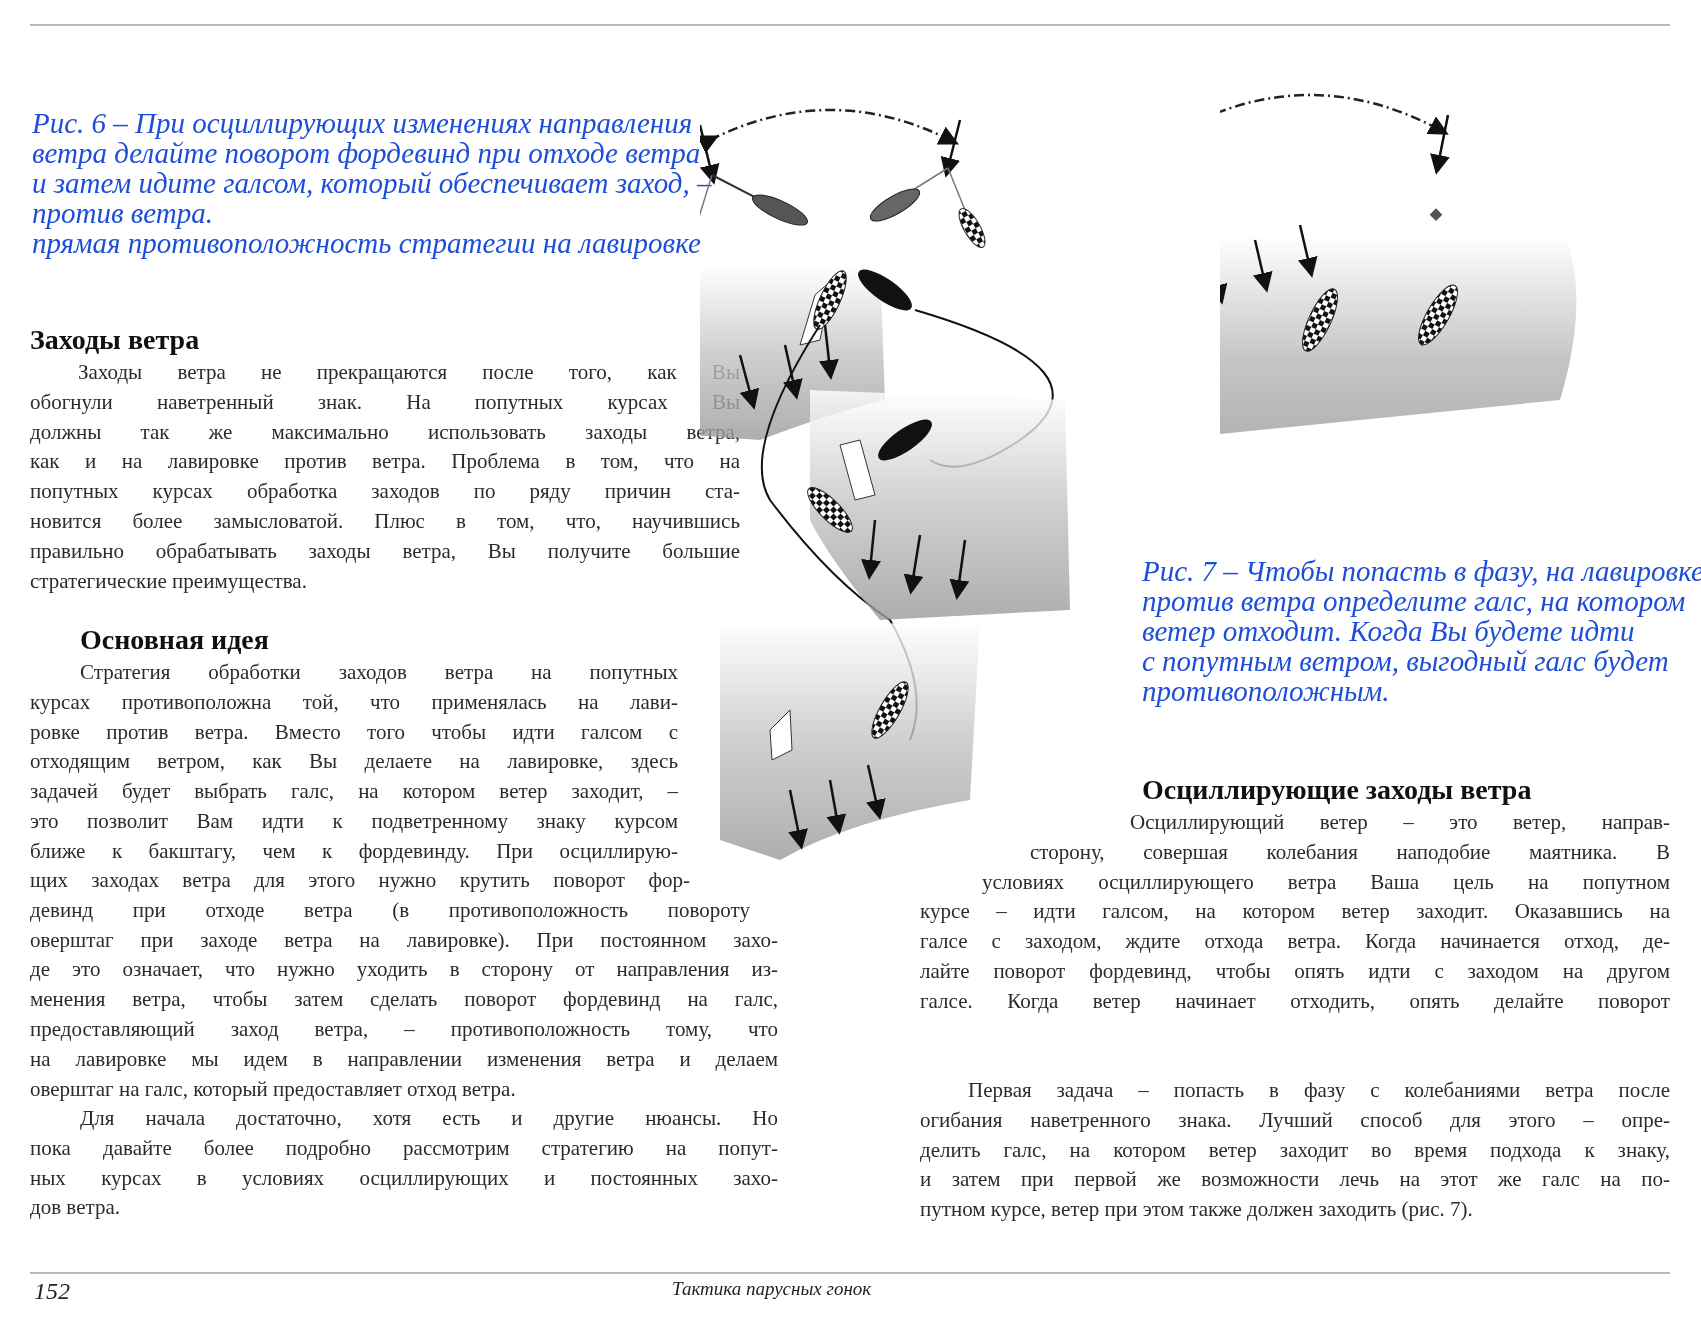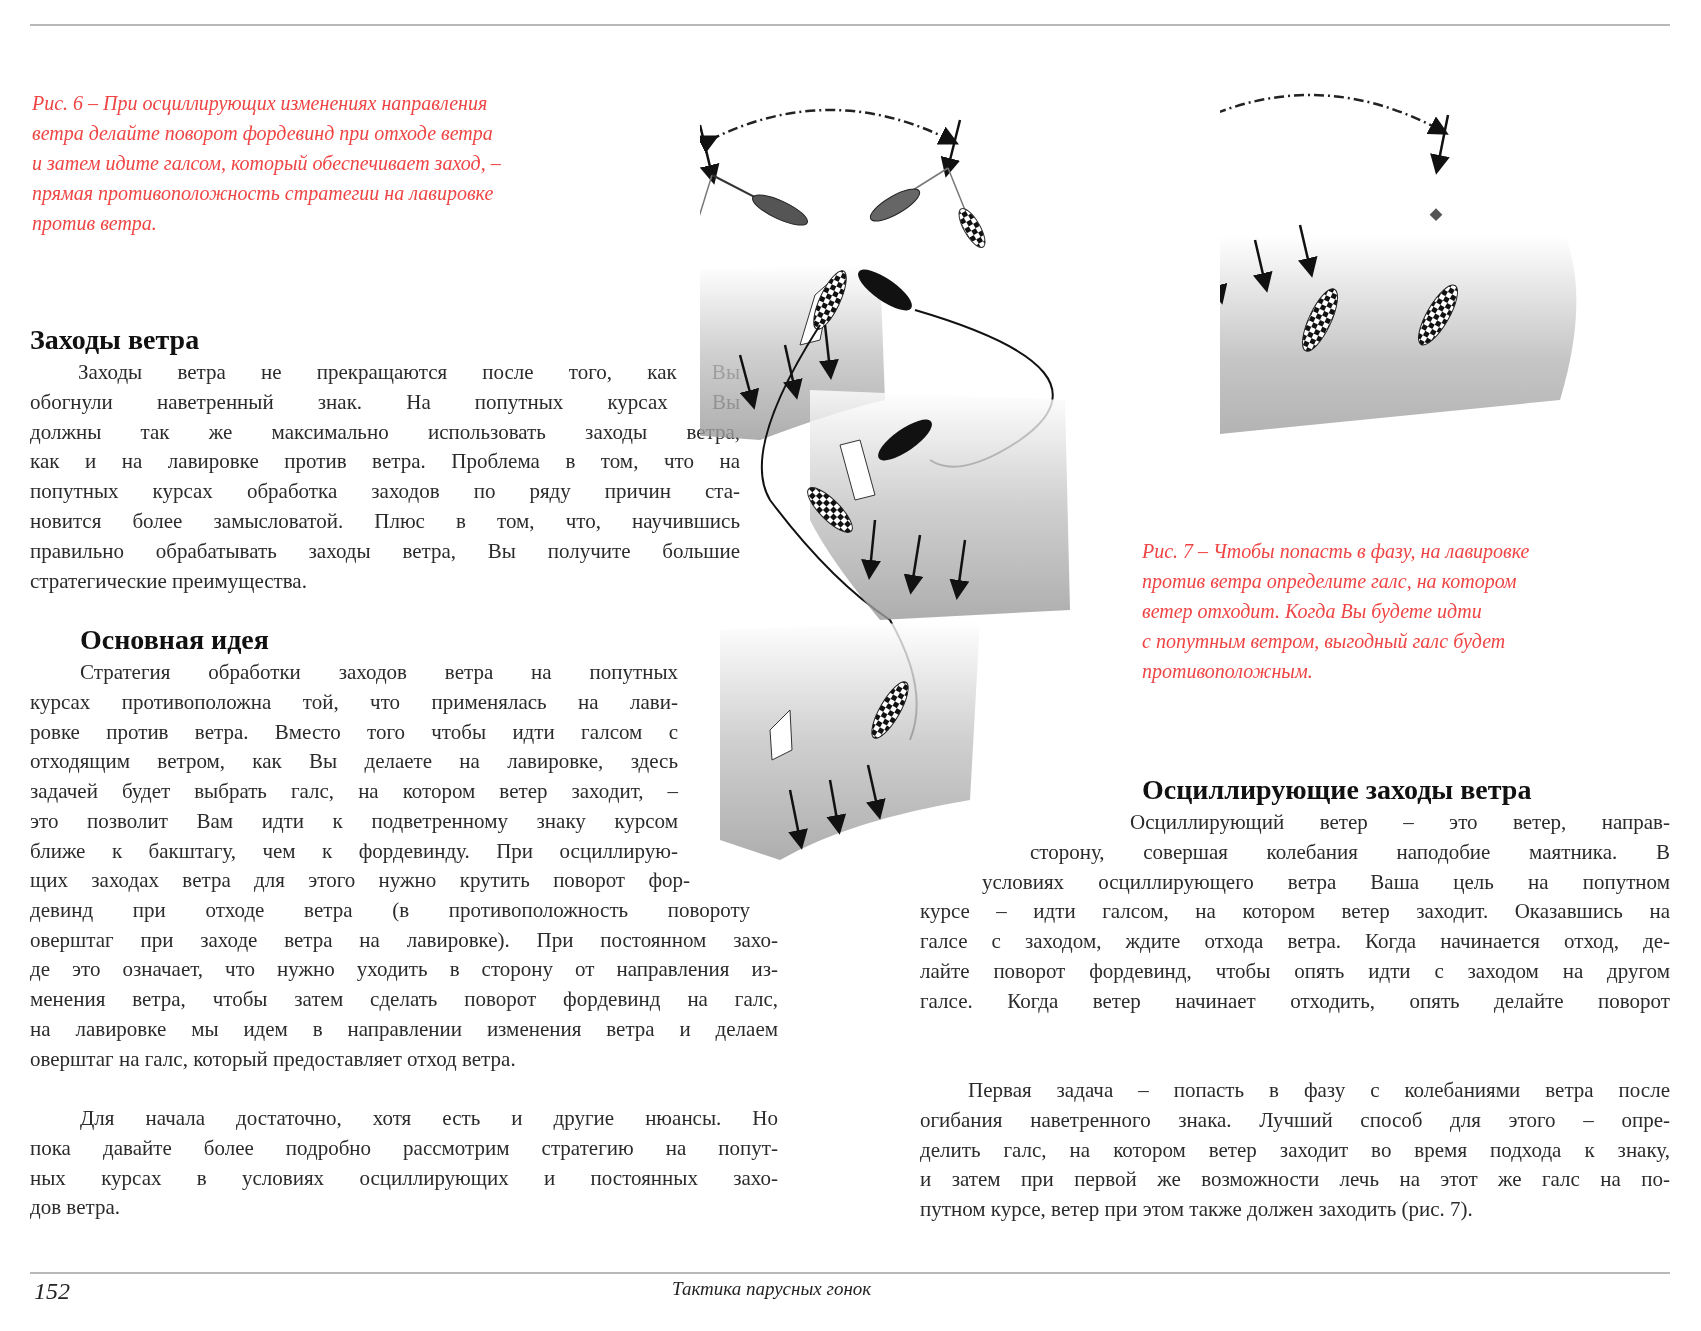--- a/index.html
+++ b/index.html
@@ -1,37 +1,37 @@
 <!DOCTYPE html>
 <html><head>
 <meta charset="utf-8">
 <style>
   html, body { margin: 0; padding: 0; background: #ffffff; }
   body { width: 1701px; height: 1331px; position: relative; overflow: hidden; font-family: "Liberation Serif", "DejaVu Serif", serif; color: #1a1a1a; }
   .rule { position: absolute; height: 2px; background: #b8b8b8; }
-  .caption { position: absolute; font-style: italic; font-size: 20px; line-height: 30px; color: #ef4444; }
+  .caption { position: absolute; font-style: italic; font-size: 29px; line-height: 30px; color: #1d4ed8; margin-top: 20px; }
   .heading { position: absolute; font-weight: bold; font-size: 28px; color: #111; line-height: 36px; white-space: nowrap; }
   .para { position: absolute; font-size: 21px; line-height: 29.8px; text-align: justify; color: #2b2b2b; }
   .line { display: block; text-align: justify; text-align-last: justify; white-space: nowrap; }
   .line.last { text-align-last: left; }
   .footer-num { position: absolute; left: 34px; top: 1278px; font-style: italic; font-size: 24px; color: #222; }
   .footer-title { position: absolute; left: 672px; top: 1278px; font-style: italic; font-size: 19px; color: #222; }
   svg { position: absolute; }
 </style>
 </head>
 <body>
 
 <div class="rule" style="left:30px; top:24px; width:1640px;"></div>
 
 <div class="caption" style="left:32px; top:88px; width:640px;">
   <span class="line last">Рис. 6 – При осциллирующих изменениях направления</span>
   <span class="line last">ветра делайте поворот фордевинд при отходе ветра</span>
   <span class="line last">и затем идите галсом, который обеспечивает заход, –</span>
+  <span class="line last">против ветра.</span>
   <span class="line last">прямая противоположность стратегии на лавировке</span>
-  <span class="line last">против ветра.</span>
 </div>
 
 <div class="heading" style="left:30px; top:322px;">Заходы ветра</div>
 <div class="para" style="left:30px; top:358px; width:710px;">
   <span class="line" style="padding-left:48px;">Заходы ветра не прекращаются после того, как Вы</span>
   <span class="line">обогнули наветренный знак. На попутных курсах Вы</span>
   <span class="line">должны так же максимально использовать заходы ветра,</span>
   <span class="line">как и на лавировке против ветра. Проблема в том, что на</span>
   <span class="line">попутных курсах обработка заходов по ряду причин ста-</span>
   <span class="line">новится более замысловатой. Плюс в том, что, научившись</span>
@@ -48,20 +48,21 @@
   <span class="line">задачей будет выбрать галс, на котором ветер заходит, –</span>
   <span class="line">это позволит Вам идти к подветренному знаку курсом</span>
   <span class="line">ближе к бакштагу, чем к фордевинду. При осциллирую-</span>
 </div>
 <div class="para" style="left:30px; top:866px; width:748px;">
   <span class="line" style="width:660px;">щих заходах ветра для этого нужно крутить поворот фор-</span>
   <span class="line" style="width:720px;">девинд при отходе ветра (в противоположность повороту</span>
   <span class="line">оверштаг при заходе ветра на лавировке). При постоянном захо-</span>
   <span class="line">де это означает, что нужно уходить в сторону от направления из-</span>
   <span class="line">менения ветра, чтобы затем сделать поворот фордевинд на галс,</span>
+  <span class="line">предоставляющий заход ветра, – противоположность тому, что</span>
   <span class="line">на лавировке мы идем в направлении изменения ветра и делаем</span>
   <span class="line last">оверштаг на галс, который предоставляет отход ветра.</span>
 </div>
 <div class="para" style="left:30px; top:1104px; width:748px;">
   <span class="line" style="padding-left:50px;">Для начала достаточно, хотя есть и другие нюансы. Но</span>
   <span class="line">пока давайте более подробно рассмотрим стратегию на попут-</span>
   <span class="line">ных курсах в условиях осциллирующих и постоянных захо-</span>
   <span class="line last">дов ветра.</span>
 </div>
 

